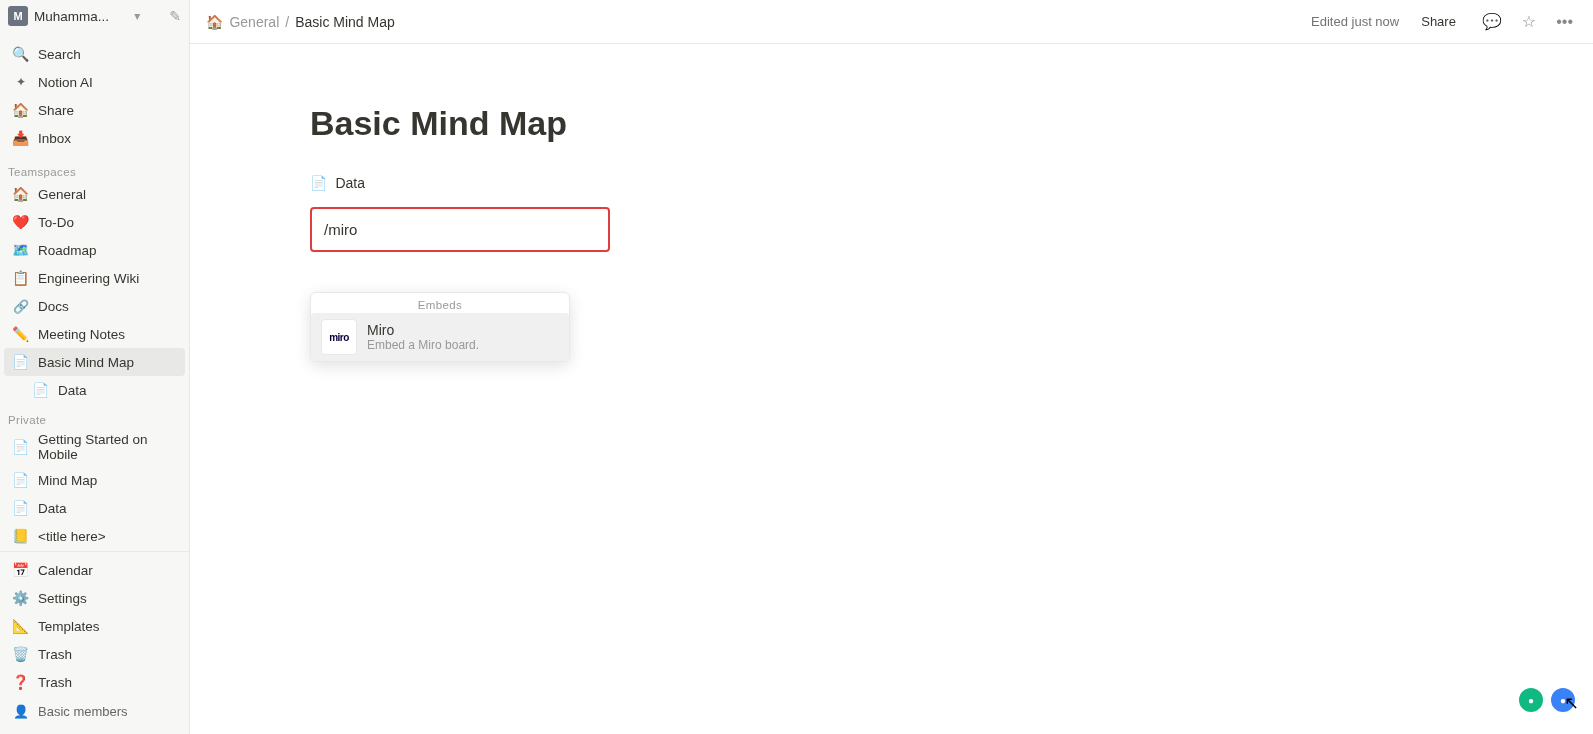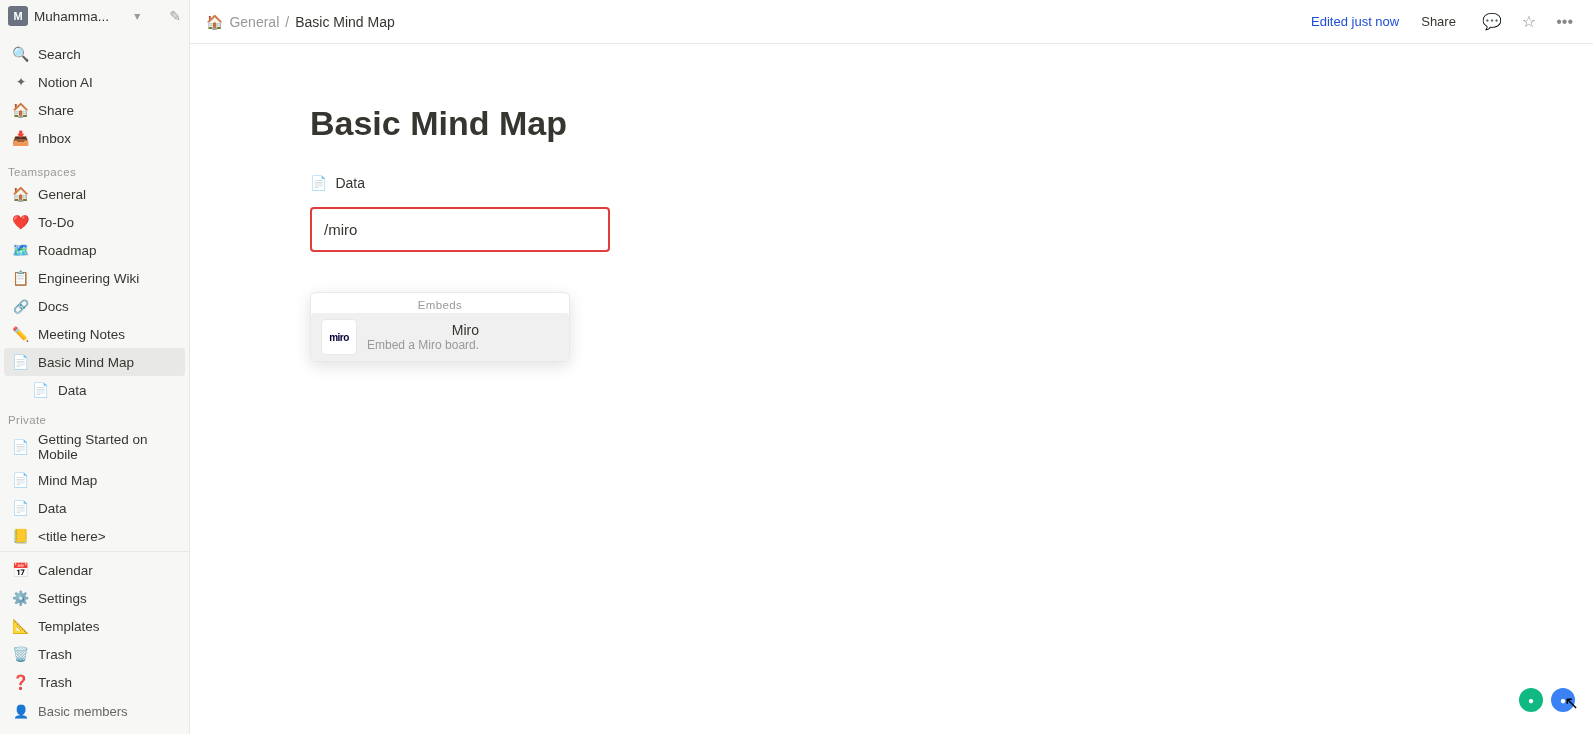--- a/index.html
+++ b/index.html
@@ -188,21 +188,20 @@
       text-align: center;
     }
 
     .dropdown-item {
       display: flex;
       align-items: center;
       gap: 10px;
       padding: 6px 10px;
       cursor: pointer;
       border-radius: 4px;
-      text-align: right;
     }
     .dropdown-item:hover, .dropdown-item.selected { background: #f0f0f0; }
 
     .miro-logo {
       width: 36px;
       height: 36px;
       background: #fff;
       border: 1px solid #e8e8e8;
       border-radius: 4px;
       display: flex;
@@ -242,21 +241,21 @@
       width: 28px;
       height: 28px;
       border-radius: 50%;
       display: flex;
       align-items: center;
       justify-content: center;
       font-size: 13px;
       border: 2px solid #fff;
     }
 
-    .status-text { color: #1d4ed8; font-size: 13px; }
+    .status-text { color: #737373; font-size: 13px; }
 
     .share-btn {
       background: none;
       border: none;
       font-size: 13px;
       color: #37352f;
       cursor: pointer;
       font-weight: 500;
       padding: 4px 10px;
       border-radius: 4px;

